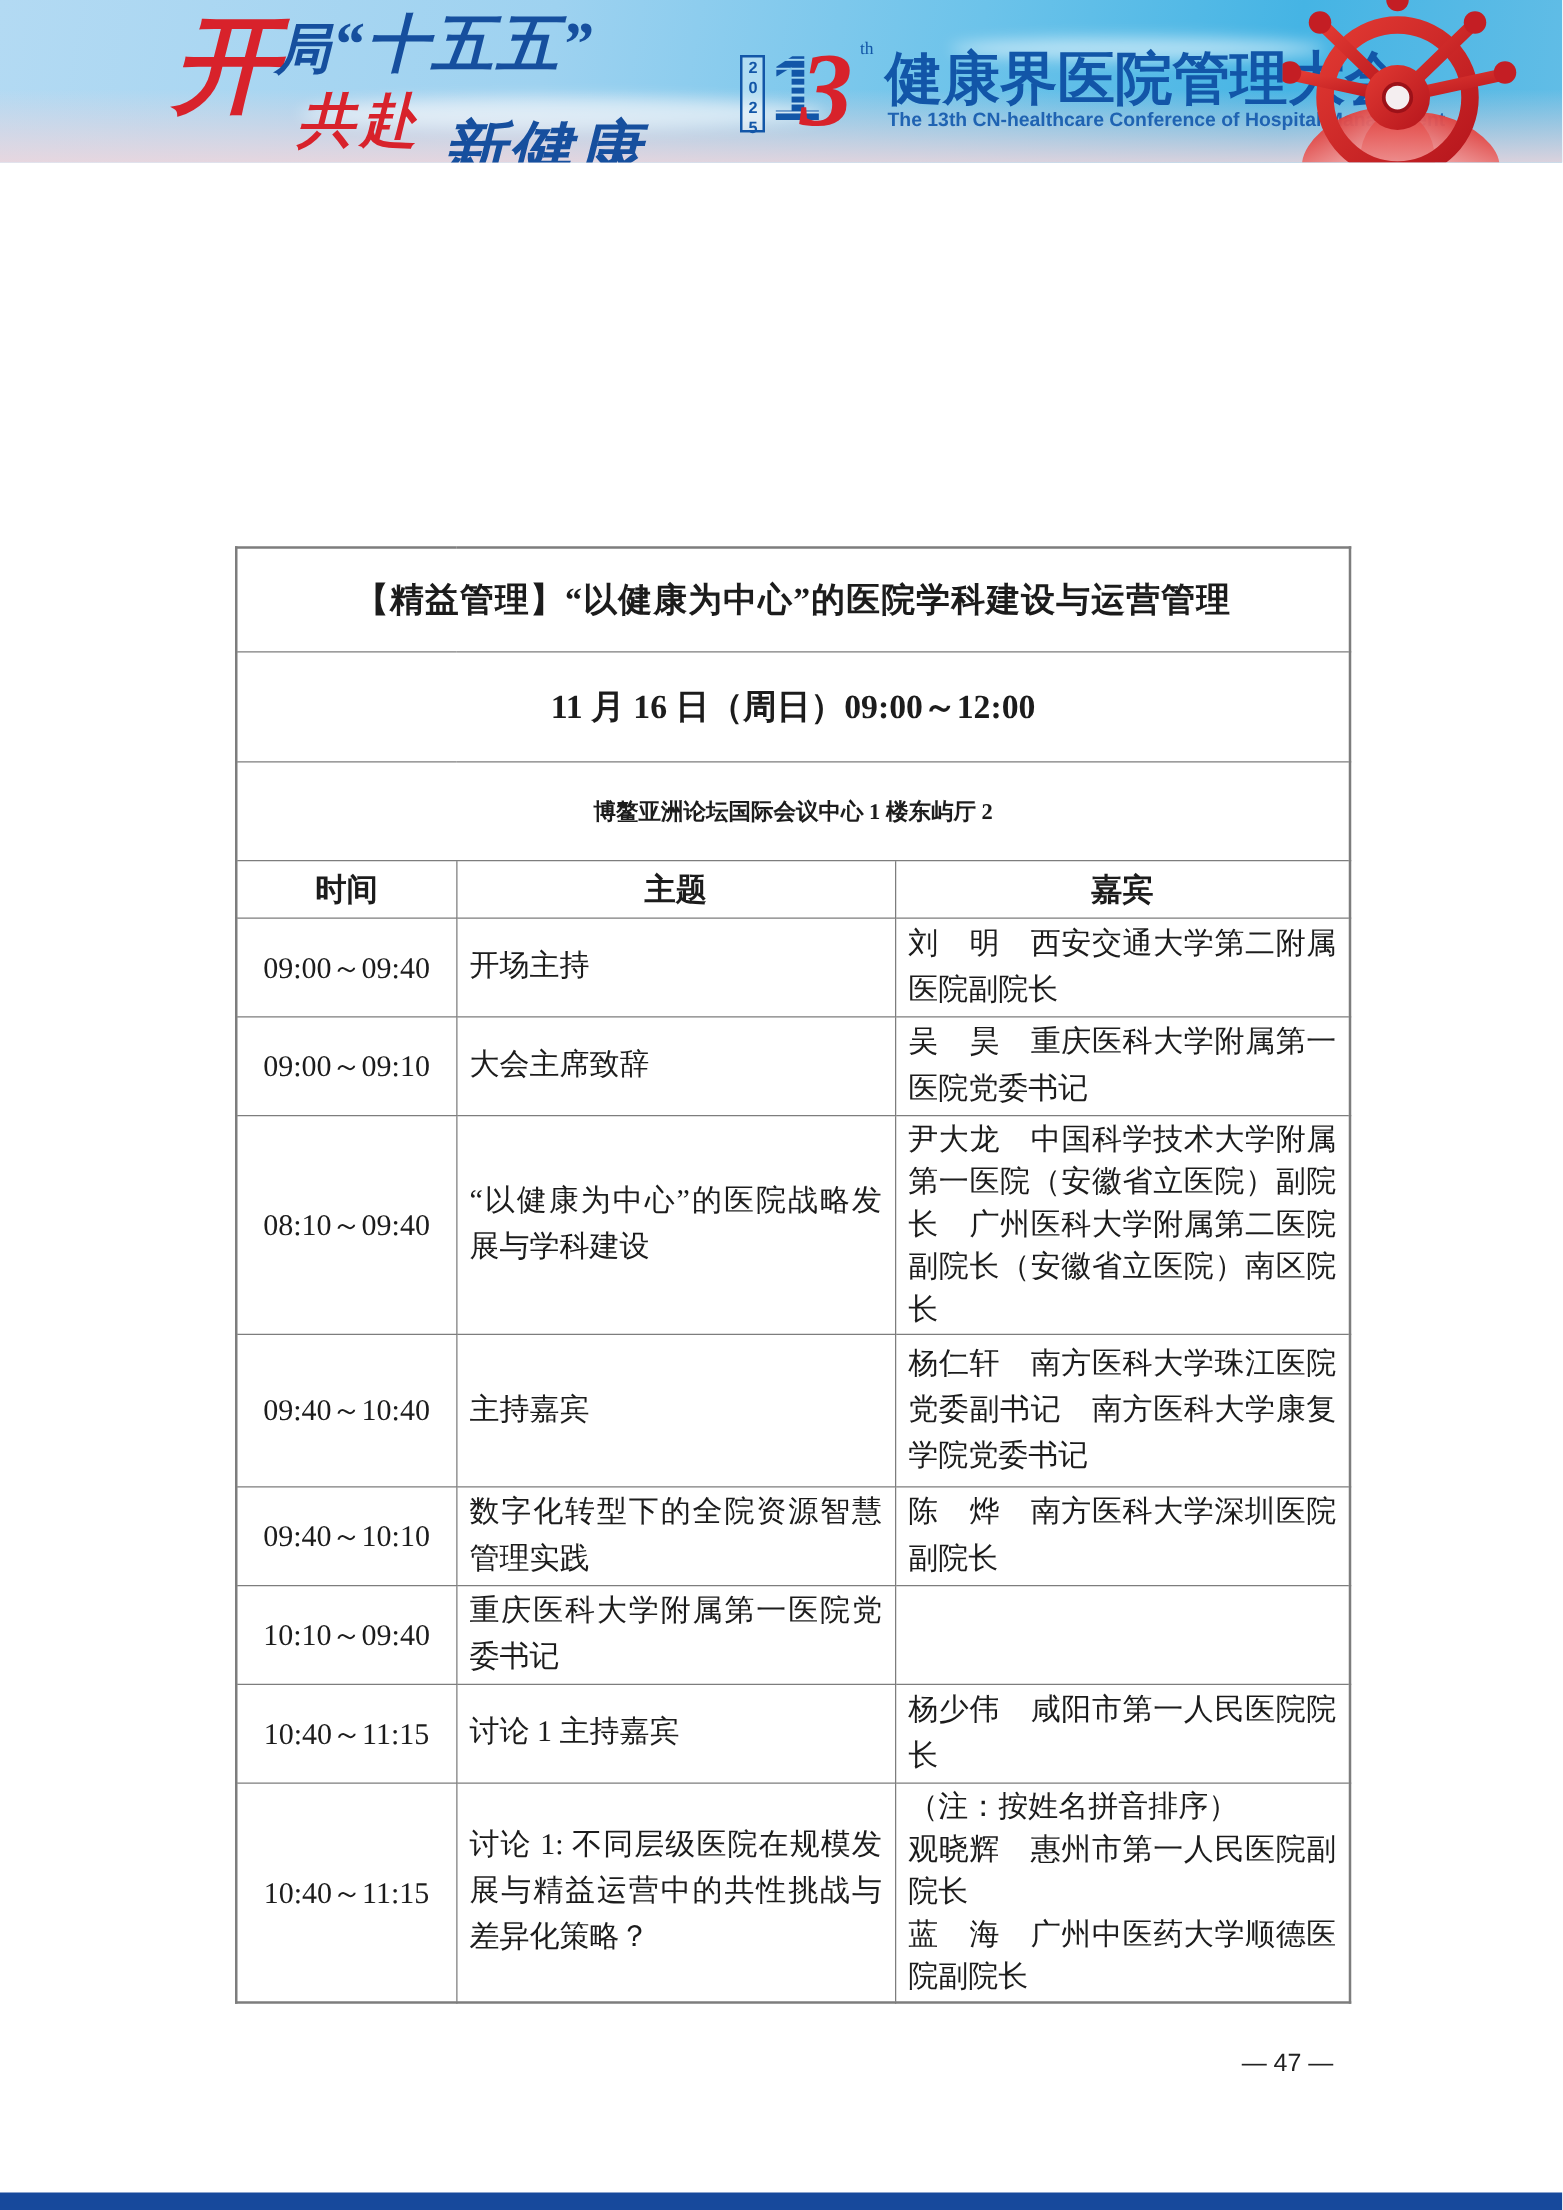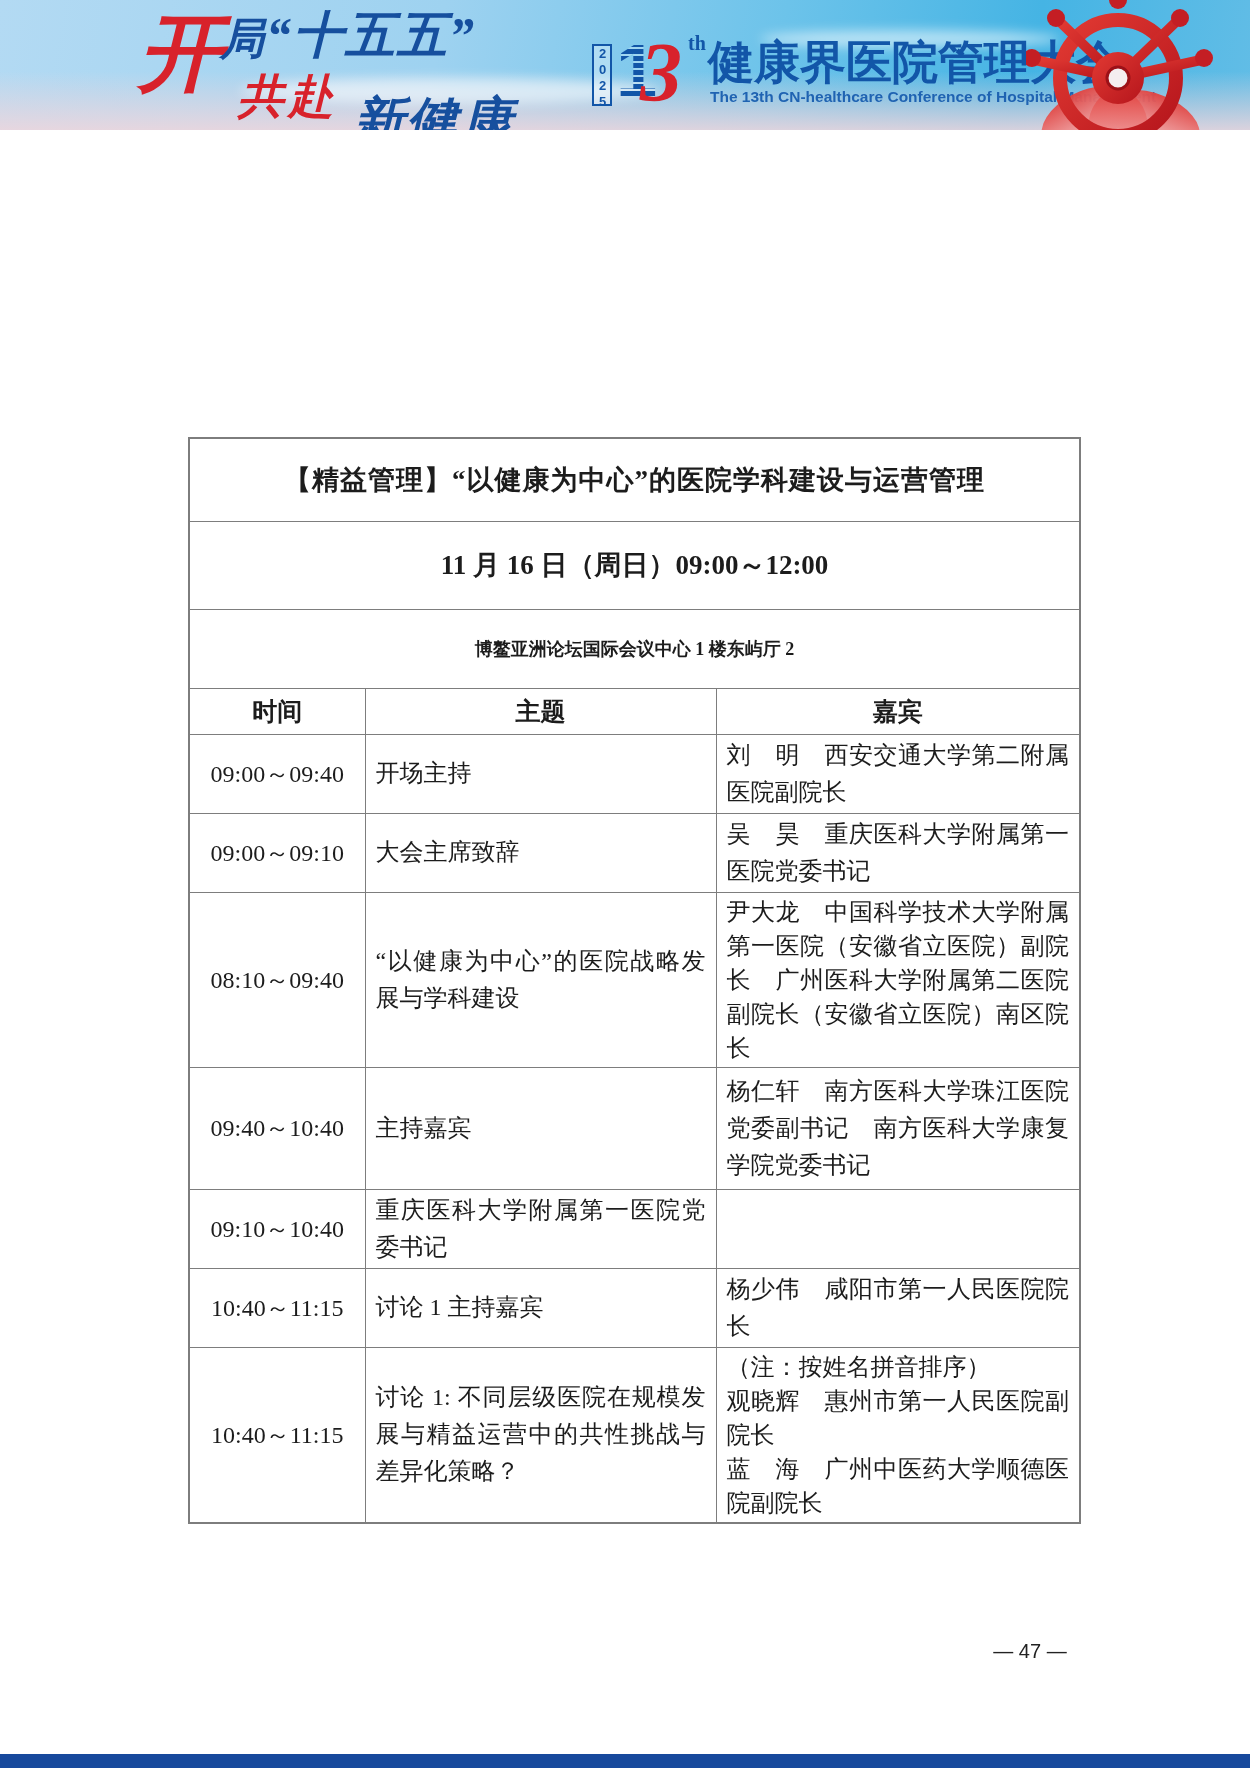--- a/index.html
+++ b/index.html
@@ -40,21 +40,21 @@
     position:absolute; left:0; top:14px; width:20px; height:62px;
     border:2px solid #1256a8; color:#1256a8; font-size:13px; font-weight:bold;
     writing-mode: vertical-rl; text-orientation: upright; text-align:center;
     letter-spacing:1px; font-family:"Liberation Sans",sans-serif; background:rgba(255,255,255,0.35);
   }
   .logo13 .one   { position:absolute; left:24px; top:-2px; font-size:74px; font-weight:bold; color:#1256a8;
                    font-family:"Liberation Sans",sans-serif;
                    background: repeating-linear-gradient(180deg,#1256a8 0 5px,rgba(255,255,255,0.25) 5px 7px);
                    -webkit-background-clip:text; background-clip:text; -webkit-text-fill-color:transparent; }
   .logo13 .three { position:absolute; left:48px; top:-6px; font-size:84px; font-weight:bold; color:#d8222b; font-style:italic; }
-  .logo13 .th    { position:absolute; left:96px; top:2px; font-size:20px; font-weight:bold; color:#1256a8; }
+  .logo13 .th    { position:absolute; left:96px; top:2px; font-size:14px; font-weight:normal; color:#1256a8; }
 
   .title-cn { position:absolute; left:708px; top:32px; width:400px;
     font-size:46px; font-weight:bold; color:#1256a8; letter-spacing:0px; white-space:nowrap; }
   .title-en { position:absolute; left:710px; top:88px; width:400px;
     font-size:15.5px; font-weight:bold; color:#1f63b2; font-family:"Liberation Sans",sans-serif; white-space:nowrap;}
 
   .wheel-wrap { position:absolute; right:-6px; top:0; width:230px; height:130px; }
 
   
   table.doc {
@@ -193,22 +193,27 @@
     <tr style="height:175px">
       <td class="c-time">08:10～09:40</td>
       <td class="c-topic">“以健康为中心”的医院战略发展与学科建设</td>
       <td class="c-guest tight">尹大龙　中国科学技术大学附属第一医院（安徽省立医院）副院长　广州医科大学附属第二医院副院长（安徽省立医院）南区院长</td>
     </tr>
     <tr style="height:122px">
       <td class="c-time">09:40～10:40</td>
       <td class="c-topic">主持嘉宾</td>
       <td class="c-guest">杨仁轩　南方医科大学珠江医院党委副书记　南方医科大学康复学院党委书记</td>
     </tr>
+    <tr style="height:78px">
+      <td class="c-time">09:40～10:10</td>
+      <td class="c-topic">数字化转型下的全院资源智慧管理实践</td>
+      <td class="c-guest">陈　烨　南方医科大学深圳医院副院长</td>
+    </tr>
     <tr style="height:77px">
-      <td class="c-time">09:10～10:40</td>
+      <td class="c-time">10:10～09:40</td>
       <td class="c-topic">重庆医科大学附属第一医院党委书记</td>
       <td class="c-guest"></td>
     </tr>
     <tr style="height:78px">
       <td class="c-time">10:40～11:15</td>
       <td class="c-topic">讨论 1 主持嘉宾</td>
       <td class="c-guest">杨少伟　咸阳市第一人民医院院长</td>
     </tr>
     <tr style="height:175px">
       <td class="c-time">10:40～11:15</td>

